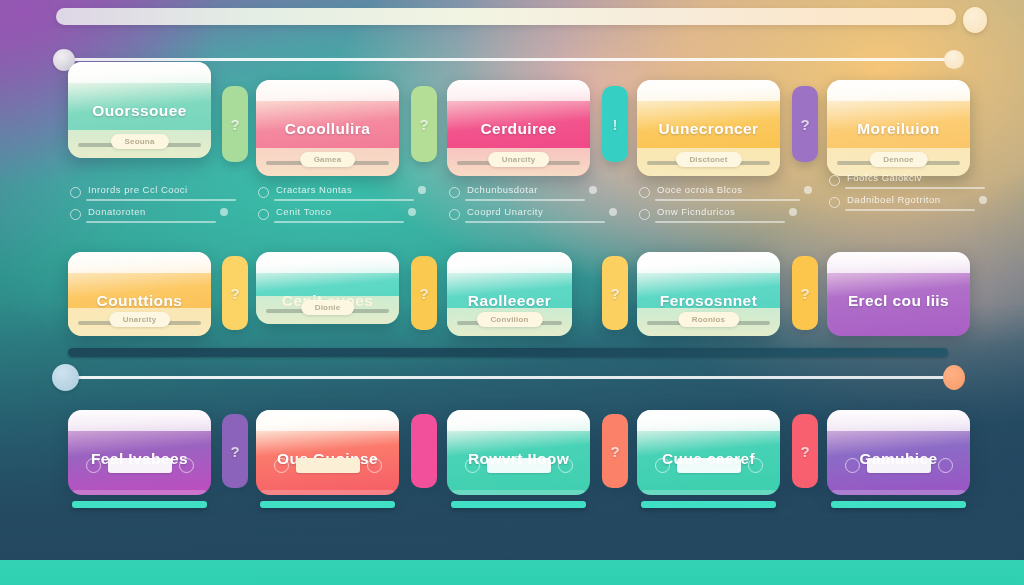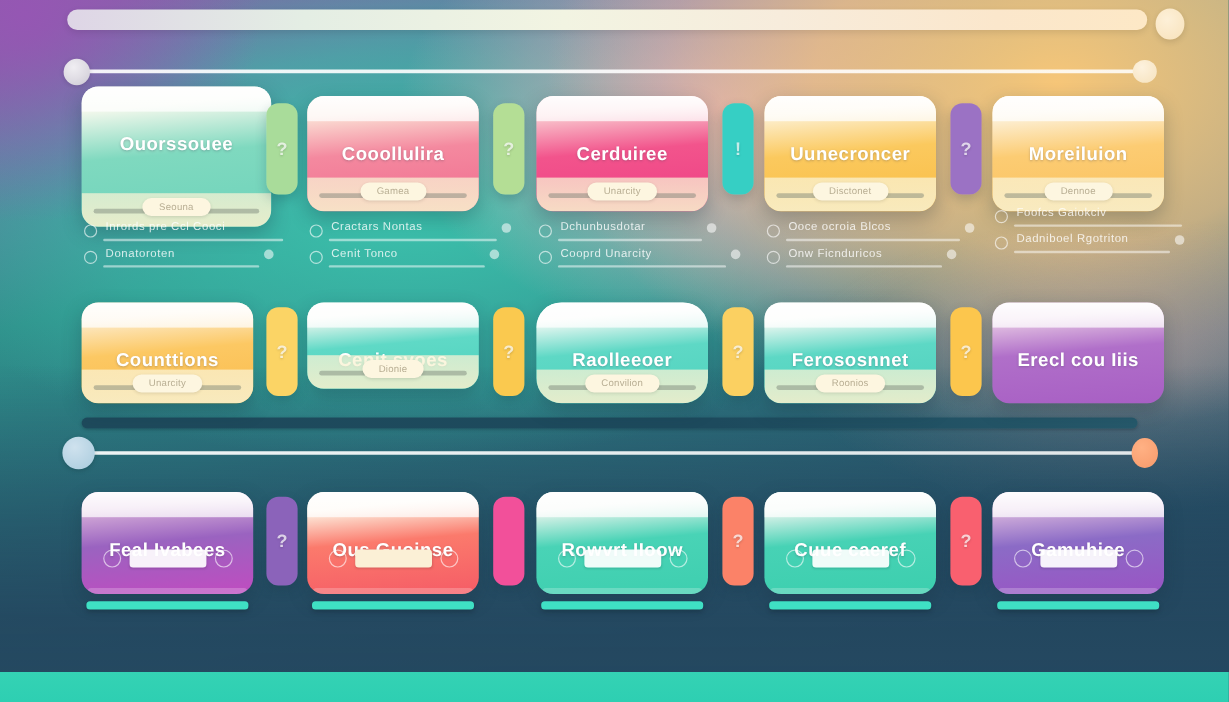--- a/index.html
+++ b/index.html
@@ -108,20 +108,21 @@
   .foot-line.l{left:10px;width:58px;}
   .foot-line.r{right:10px;width:58px;}
   .pill{
     position:absolute;left:50%;transform:translateX(-50%);top:4px;
     padding:3px 14px;border-radius:10px;
     background:#fdf6e0;
     font-size:8px;color:#b8ae93;letter-spacing:.2px;
     box-shadow:0 1px 3px rgba(0,0,0,.12);
     filter:blur(.25px);
     white-space:nowrap;
+    font-weight:bold;
   }
 
   
   .conn{
     position:absolute;border-radius:10px;
     display:flex;align-items:center;justify-content:center;
     font-size:15px;font-weight:bold;color:rgba(255,255,255,.72);
     text-shadow:0 1px 2px rgba(0,0,0,.18);
     box-shadow:0 4px 10px rgba(20,45,60,.22);
     filter:blur(.15px);
@@ -191,21 +192,21 @@
   <div class="rail rail1"></div>
   <div class="rail-dot dot1a"></div>
   <div class="rail-dot dot1b"></div>
 
   <div class="darkbar"></div>
   <div class="rail rail2"></div>
   <div class="rail-dot dot2a"></div>
   <div class="rail-dot dot2b"></div>
 
   <div id="layers">
-      <div class="card" style="left: 68px; top: 72px; width: 143px; height: 117px; background: linear-gradient(175deg, rgb(243, 248, 236) 0%, rgb(243, 248, 236) 16%, rgb(127, 217, 191) 48%, rgb(111, 211, 187) 100%); padding-left: 15px;">
+      <div class="card" style="left: 68px; top: 62px; width: 143px; height: 96px; background: linear-gradient(175deg, rgb(243, 248, 236) 0%, rgb(243, 248, 236) 16%, rgb(127, 217, 191) 48%, rgb(111, 211, 187) 100%);">
         <div class="card-cap"></div>
         <div class="card-title">Ouorssouee</div>
         <div class="card-foot">
           <div class="foot-line l"></div>
           <div class="foot-line r"></div>
           <div class="pill">Seouna</div>
         </div>
       </div>
       <div class="card" style="left: 256px; top: 80px; width: 143px; height: 96px; background: linear-gradient(175deg, rgb(251, 226, 214) 0%, rgb(251, 226, 214) 16%, rgb(244, 137, 159) 48%, rgb(240, 109, 143) 100%);">
         <div class="card-cap"></div>
@@ -334,21 +335,21 @@
       </div>
       <div class="card" style="left: 256px; top: 252px; width: 143px; height: 72px; background: linear-gradient(175deg, rgb(246, 249, 242) 0%, rgb(246, 249, 242) 16%, rgb(95, 217, 198) 48%, rgb(78, 210, 189) 100%);">
         <div class="card-cap"></div>
         <div class="card-title">Cenit svoes</div>
         <div class="card-foot">
           <div class="foot-line l"></div>
           <div class="foot-line r"></div>
           <div class="pill">Dionie</div>
         </div>
       </div>
-      <div class="card" style="left: 447px; top: 252px; width: 143px; height: 84px; background: linear-gradient(175deg, rgb(248, 251, 247) 0%, rgb(248, 251, 247) 16%, rgb(94, 216, 197) 48%, rgb(79, 211, 190) 100%); border-radius: 21px;">
+      <div class="card" style="left: 447px; top: 252px; width: 125px; height: 84px; background: linear-gradient(175deg, rgb(248, 251, 247) 0%, rgb(248, 251, 247) 16%, rgb(94, 216, 197) 48%, rgb(79, 211, 190) 100%);">
         <div class="card-cap"></div>
         <div class="card-title">Raolleeoer</div>
         <div class="card-foot">
           <div class="foot-line l"></div>
           <div class="foot-line r"></div>
           <div class="pill">Convilion</div>
         </div>
       </div>
       <div class="card" style="left: 637px; top: 252px; width: 143px; height: 84px; background: linear-gradient(175deg, rgb(247, 250, 245) 0%, rgb(247, 250, 245) 16%, rgb(93, 216, 197) 48%, rgb(78, 209, 189) 100%);">
         <div class="card-cap"></div>

